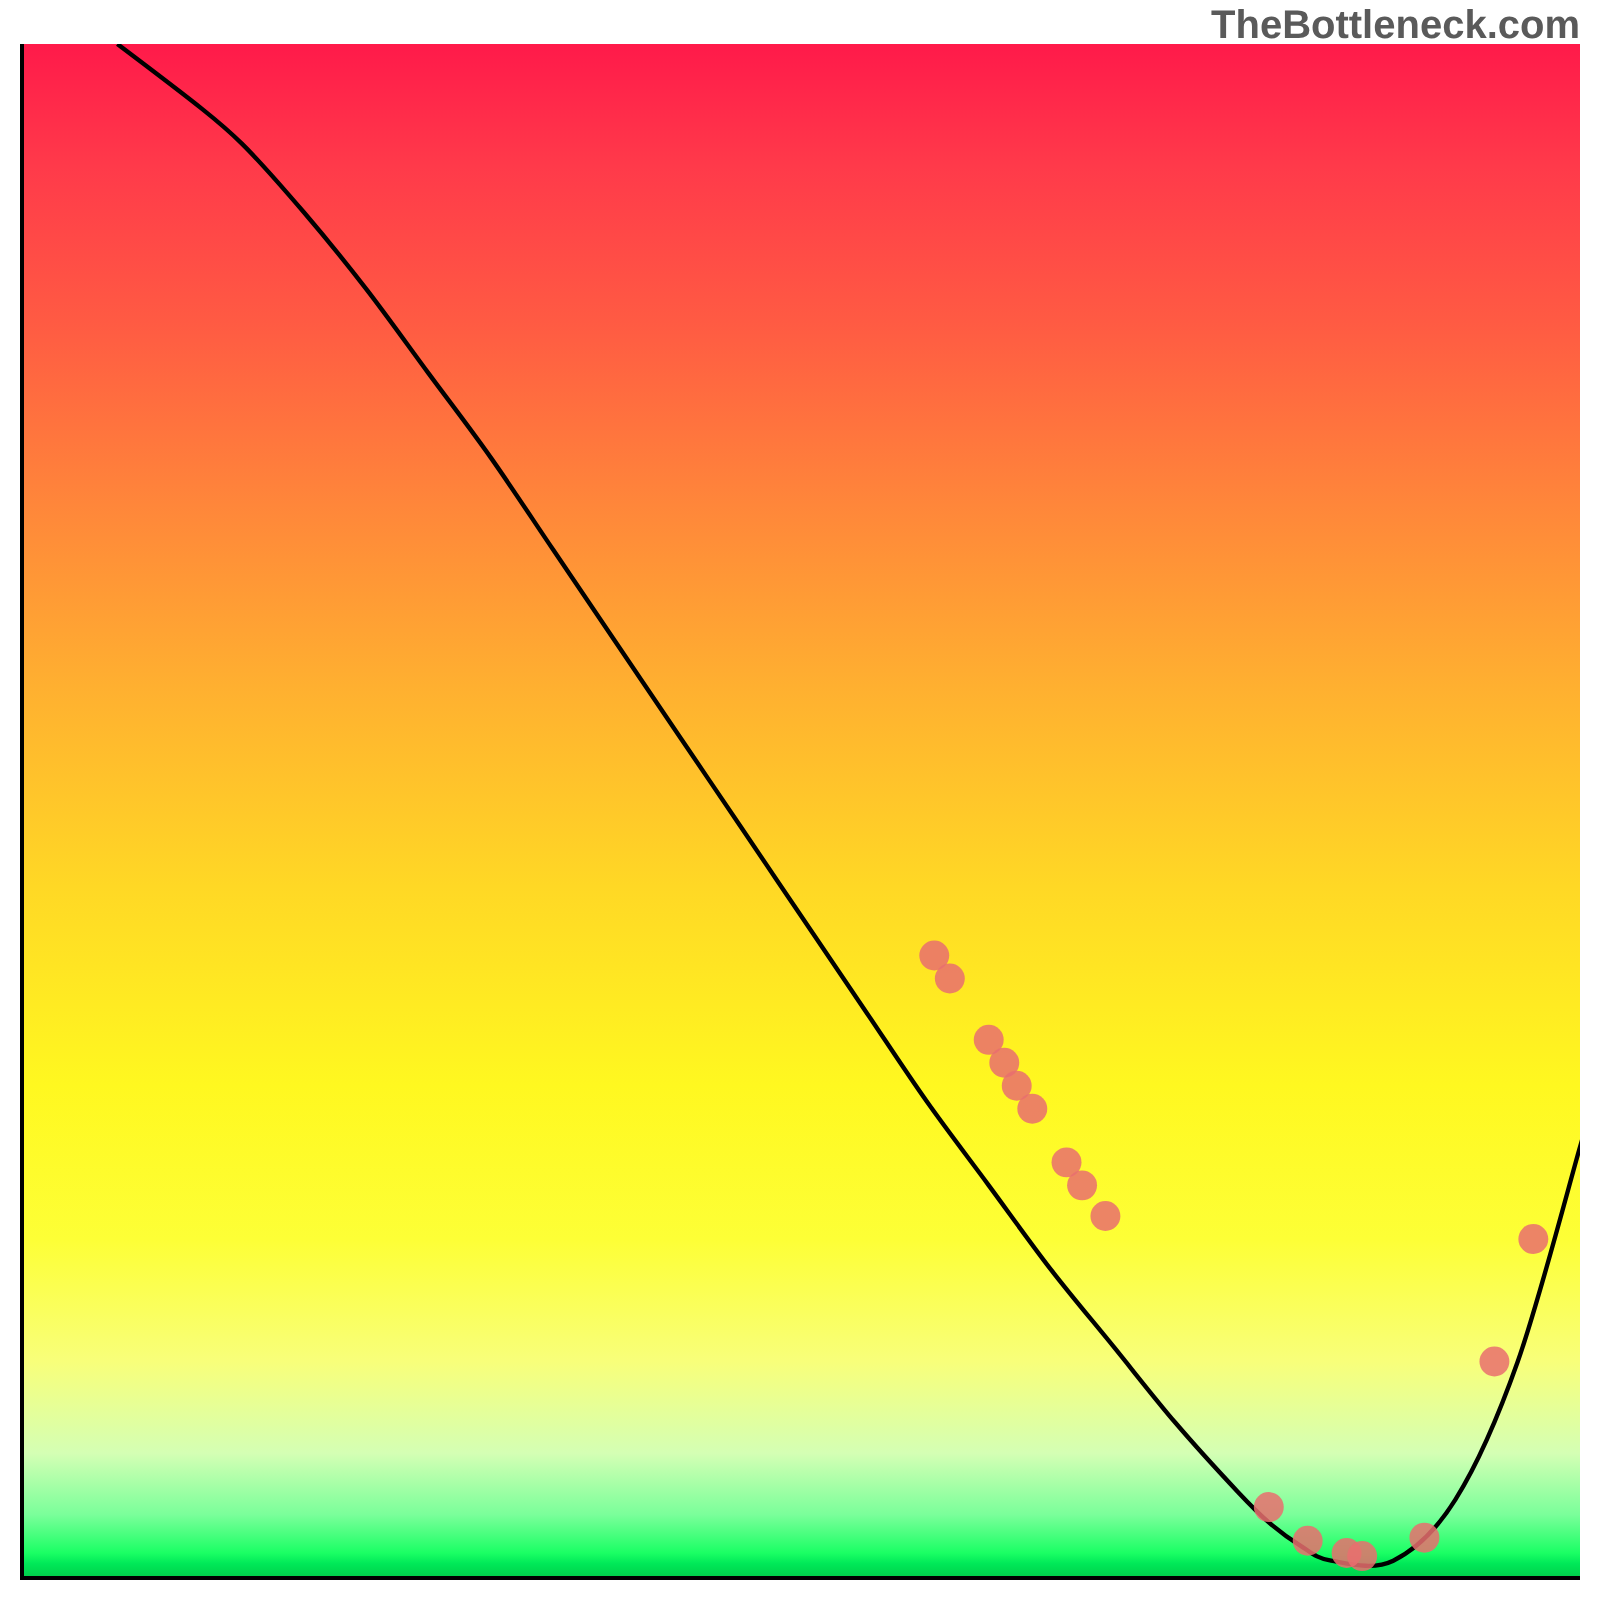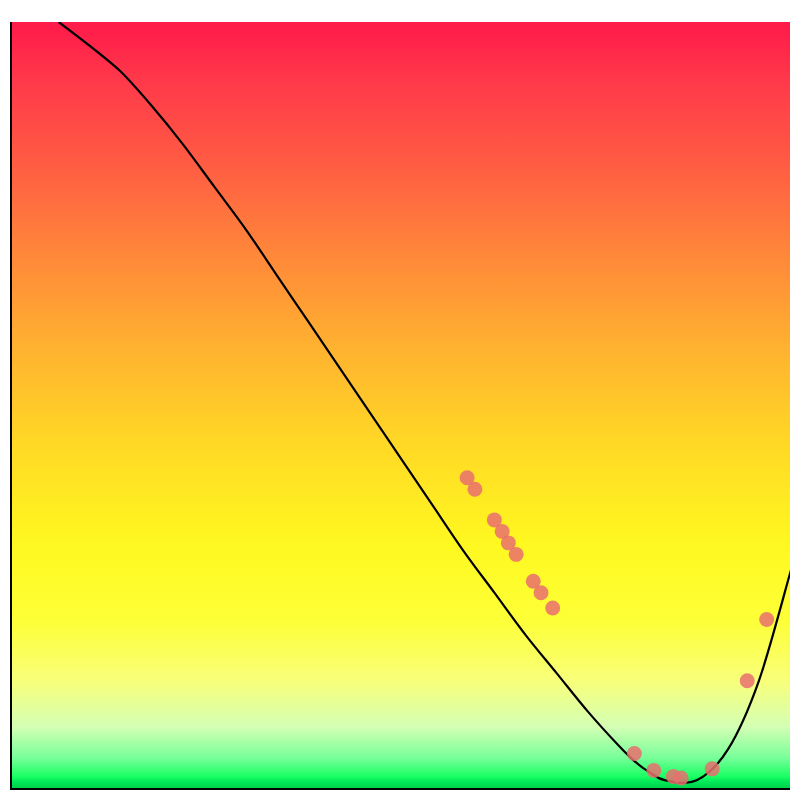--- a/index.html
+++ b/index.html
@@ -47,20 +47,21 @@
   }
   svg.curve {
     position: absolute;
     left: 0; top: 0; width: 100%; height: 100%;
   }
 </style>
 </head>
 <body>
 
 <div class="chart-container">
+  <div class="watermark">TheBottleneck.com</div>
   <div class="plot-area">
     <div class="gradient-bg"></div>
     <svg class="curve" viewBox="0 0 780 768" preserveAspectRatio="none">
       <path id="curve-path" fill="none" stroke="#000" stroke-width="2.2" d="M 46.8 0 C 88.4 31.359999999999957, 98.80000000000001 39.67999999999995, 109.20000000000002 49.91999999999996 C 119.60000000000002 60.15999999999997, 130 72.32000000000001, 140.4 84.48000000000002 C 150.8 96.64000000000003, 161.2 109.44, 171.6 122.88 C 182 136.32, 192.4 151.04, 202.8 165.12 C 213.20000000000002 179.20000000000002, 223.6 192.64000000000001, 234 207.36 C 244.4 222.08, 254.80000000000004 238.07999999999996, 265.20000000000005 253.43999999999994 C 275.6 268.79999999999995, 286 284.15999999999997, 296.4 299.52 C 306.79999999999995 314.88, 317.19999999999993 330.23999999999995, 327.59999999999997 345.59999999999997 C 338 360.96, 348.4 376.32, 358.8 391.68 C 369.20000000000005 407.04, 379.6 422.4, 390 437.76 C 400.4 453.12, 410.80000000000007 468.48, 421.20000000000005 483.84000000000003 C 431.6 499.20000000000005, 442 515.2, 452.4 529.9200000000001 C 462.79999999999995 544.6400000000001, 473.2 558.0799999999999, 483.6 572.16 C 494.00000000000006 586.24, 504.4000000000001 600.96, 514.8000000000001 614.4 C 525.2 627.8399999999999, 535.6 640, 546 652.8 C 556.4 665.5999999999999, 566.8000000000001 679.0400000000001, 577.2 691.2 C 587.6 703.36, 600.6 717.44, 608.4 725.76 C 616.1999999999999 734.0799999999999, 618.8 736.64, 624 741.12 C 629.2 745.6, 634.3999999999999 749.4399999999999, 639.5999999999999 752.64 C 644.8 755.84, 647.3999999999999 759.0400000000001, 655.1999999999999 760.32 C 663 761.6, 676 765.44, 686.4 760.32 C 696.8 755.2, 707.2 746.24, 717.6 729.6 C 728 712.96, 738.4 689.9200000000001, 748.8 660.48 C 759.1999999999999 631.04, 774.8 570.88, 780 552.96 C 785.2 535.0400000000001, 780 552.96, 780 552.96 "></path>
       <g id="markers">
           <circle cx="456.29999999999995" cy="456.96" r="7.5" fill="#e96f6f" fill-opacity="0.85"></circle>
           <circle cx="464.09999999999997" cy="468.48" r="7.5" fill="#e96f6f" fill-opacity="0.85"></circle>
           <circle cx="483.6" cy="499.20000000000005" r="7.5" fill="#e96f6f" fill-opacity="0.85"></circle>
           <circle cx="491.4" cy="510.71999999999997" r="7.5" fill="#e96f6f" fill-opacity="0.85"></circle>
           <circle cx="497.64" cy="522.24" r="7.5" fill="#e96f6f" fill-opacity="0.85"></circle>

